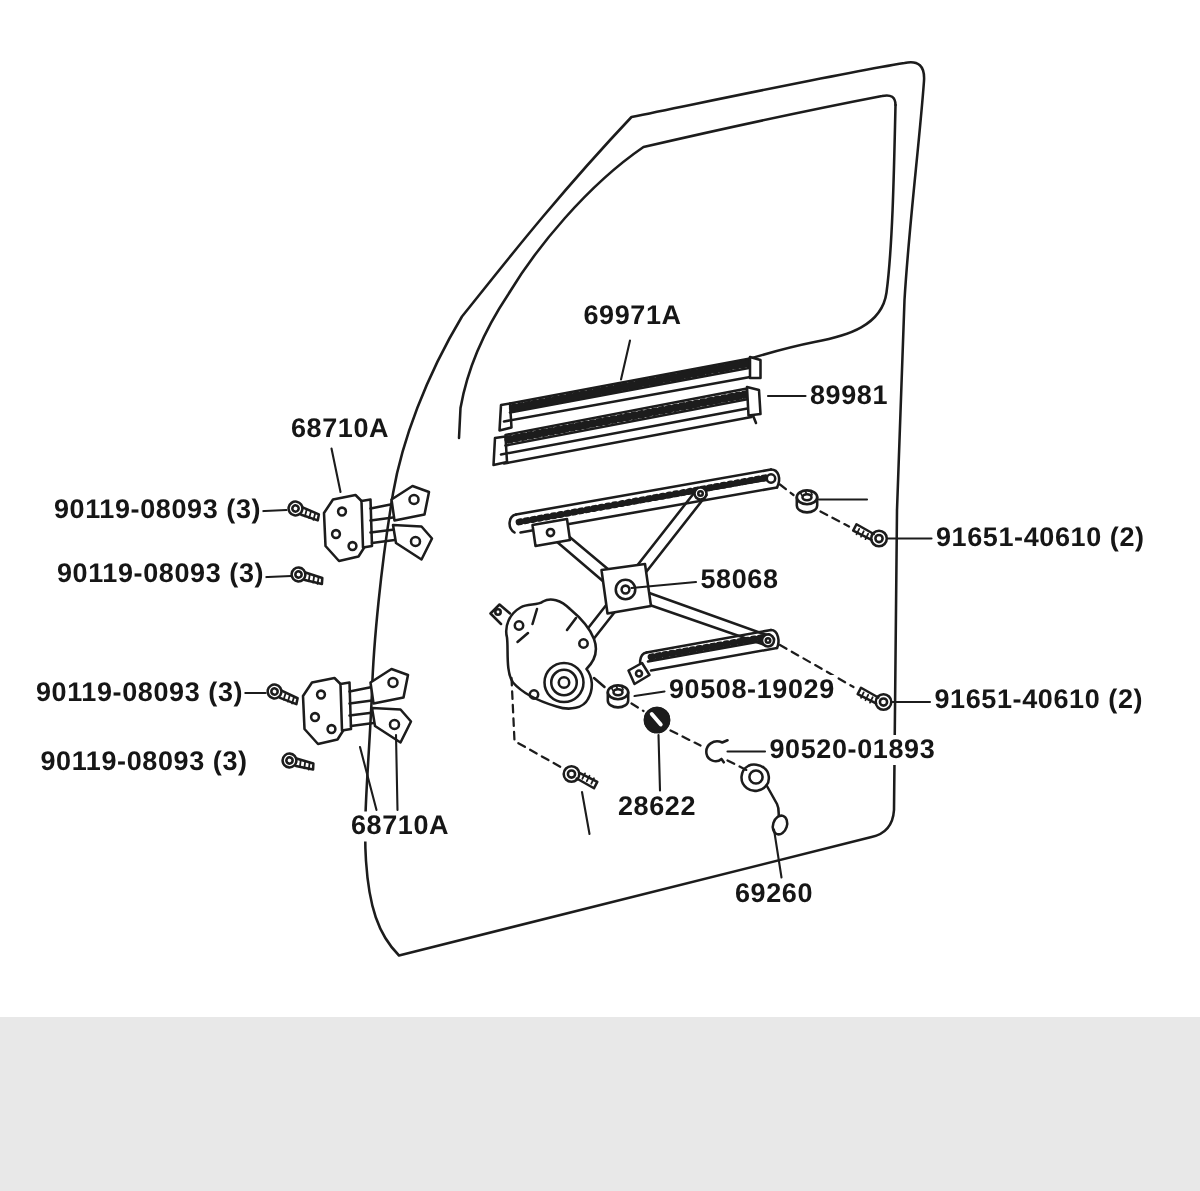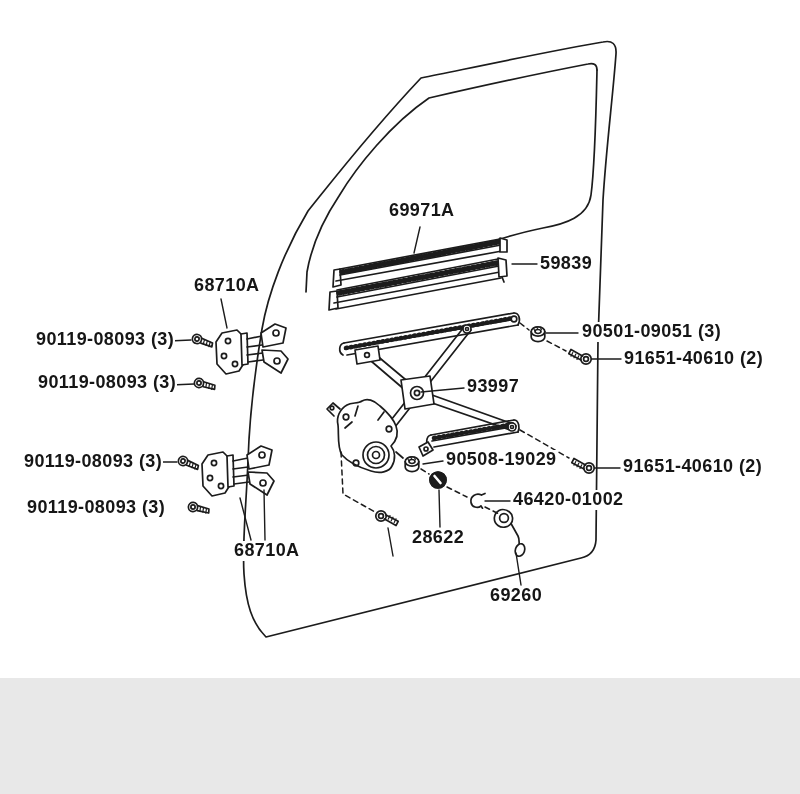--- a/index.html
+++ b/index.html
@@ -210,30 +210,29 @@
       <path d="M595,468 L620,468"></path>
       <path d="M485,501 L510,501"></path>
       <path d="M439,490 L440,527"></path>
       <path d="M240,498 L251,540 M264,490 L265,540"></path>
       <path d="M388,528 L393,556"></path>
       <path d="M516,553 L521,585"></path>
     </g>
   </svg>
 
   <div class="part-label" style="left:388px;top:201px">69971A</div>
-  <div class="part-label" style="left:539px;top:254px">59839</div>
+  <div class="part-label" style="left:539px;top:254px">89981</div>
   <div class="part-label" style="left:193px;top:276px">68710A</div>
   <div class="part-label" style="left:35px;top:330px">90119-08093 (3)</div>
   <div class="part-label" style="left:37px;top:373px">90119-08093 (3)</div>
-  <div class="part-label" style="left:581px;top:322px">90501-09051 (3)</div>
   <div class="part-label" style="left:623px;top:349px">91651-40610 (2)</div>
-  <div class="part-label" style="left:466px;top:377px">93997</div>
+  <div class="part-label" style="left:466px;top:377px">58068</div>
   <div class="part-label" style="left:23px;top:452px">90119-08093 (3)</div>
   <div class="part-label" style="left:445px;top:450px">90508-19029</div>
   <div class="part-label" style="left:622px;top:457px">91651-40610 (2)</div>
   <div class="part-label" style="left:26px;top:498px">90119-08093 (3)</div>
-  <div class="part-label" style="left:512px;top:490px">46420-01002</div>
+  <div class="part-label" style="left:512px;top:490px">90520-01893</div>
   <div class="part-label" style="left:411px;top:528px">28622</div>
   <div class="part-label" style="left:233px;top:541px">68710A</div>
   <div class="part-label" style="left:489px;top:586px">69260</div>
 
   <div class="diagram-code" style="left:714px;top:699px">MB S740</div>
 </div>
 
 </body></html>

